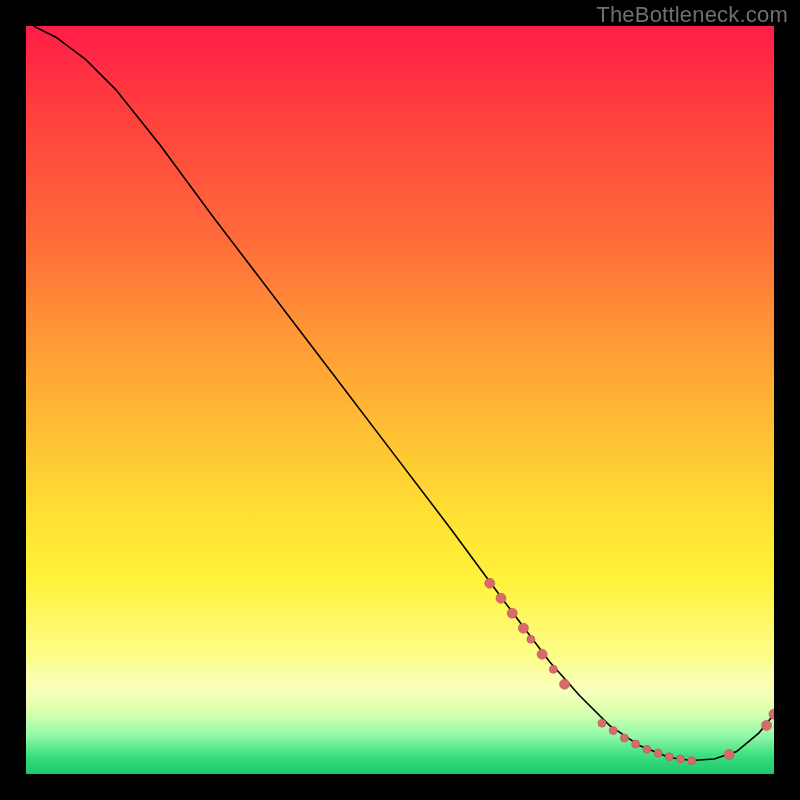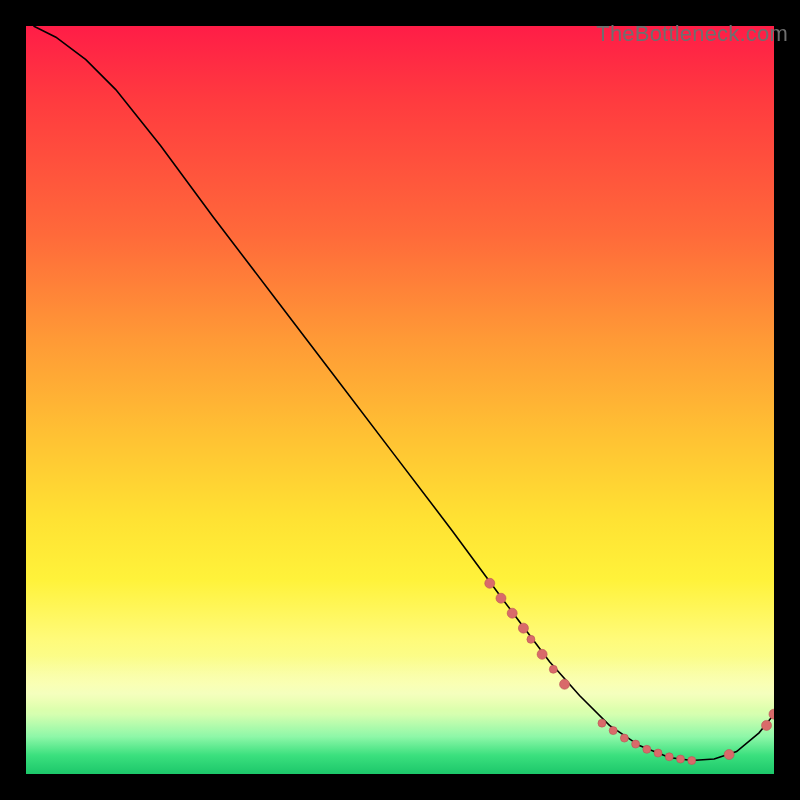--- a/index.html
+++ b/index.html
@@ -52,21 +52,21 @@
       to bottom,
       rgba(255,255,200,0.0) 0%,
       rgba(255,255,210,0.35) 40%,
       rgba(255,255,220,0.45) 70%,
       rgba(255,255,220,0.0) 100%
     );
     pointer-events: none;
   }
   .watermark {
     position: absolute;
-    top: 21px;
+    top: 2px;
     right: 12px;
     color: #6f6f6f;
     font-size: 22px;
     letter-spacing: 0.2px;
     user-select: none;
     pointer-events: none;
   }
   svg.overlay {
     position: absolute;
     left: 0;

